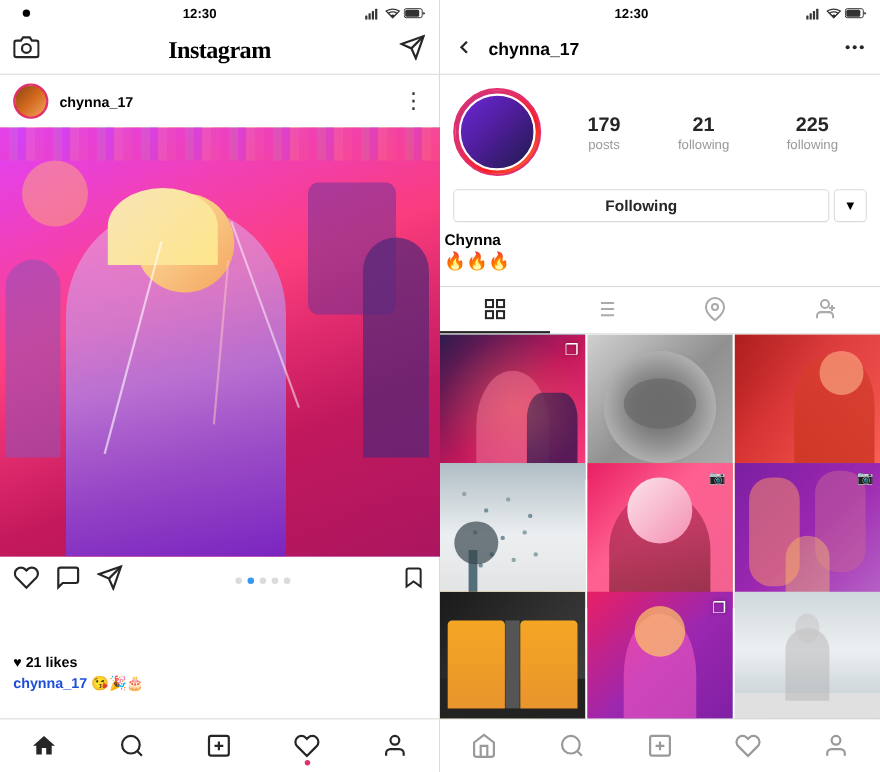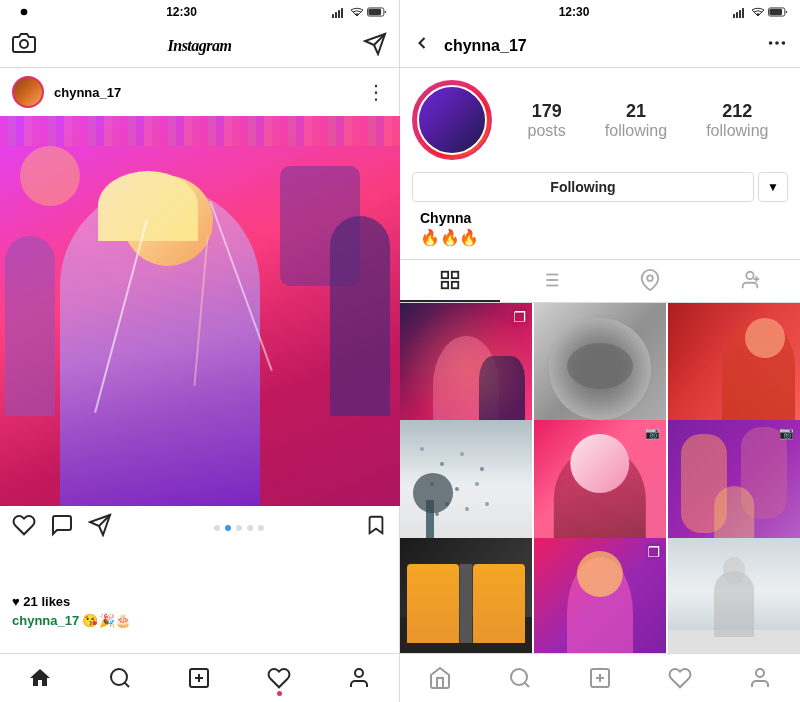--- a/index.html
+++ b/index.html
@@ -47,22 +47,21 @@
     .top-nav {
       height: 44px;
       display: flex;
       align-items: center;
       justify-content: space-between;
       padding: 0 12px;
       border-bottom: 1px solid #dbdbdb;
     }
     .top-nav .logo {
       font-family: 'Georgia', serif;
-      font-style: italic;
-      font-size: 16px;
+      font-size: 22px;
       font-weight: 700;
       letter-spacing: -0.5px;
     }
 
     
     .post-header {
       display: flex;
       align-items: center;
       padding: 8px 12px;
     }
@@ -152,21 +151,21 @@
       padding: 0 12px 4px;
       margin-top: 44px;
     }
     .post-likes {
       font-size: 13px;
       font-weight: 600;
       margin-bottom: 4px;
     }
     .post-caption {
       font-size: 13px;
-      color: #15803d;
+      color: #1d4ed8;
     }
     .post-caption .username { font-weight: 600; }
 
     
     .bottom-nav {
       height: 49px;
       border-top: 1px solid #dbdbdb;
       display: flex;
       align-items: center;
       justify-content: space-around;
@@ -250,21 +249,21 @@
       flex-direction: column;
       align-items: center;
       text-align: center;
     }
     .stat-number {
       font-size: 18px;
       font-weight: 700;
       color: #262626;
     }
     .stat-label {
-      font-size: 16px;
+      font-size: 12px;
       color: #999;
     }
 
     
     .following-row {
       padding: 0 12px 8px;
       display: flex;
       gap: 4px;
       align-items: center;
     }
@@ -290,21 +289,21 @@
       background: #fff;
       cursor: pointer;
       display: flex;
       align-items: center;
       justify-content: center;
       font-size: 12px;
     }
 
     
     .profile-bio {
-      padding: 0 20px 12px;
+      padding: 0 4px 12px;
     }
     .bio-name {
       font-size: 14px;
       font-weight: 600;
       margin-bottom: 2px;
     }
     .bio-emoji {
       font-size: 16px;
     }
 
@@ -597,21 +596,21 @@
     <div class="profile-stats">
       <div class="stat-item">
         <span class="stat-number">179</span>
         <span class="stat-label">posts</span>
       </div>
       <div class="stat-item">
         <span class="stat-number">21</span>
         <span class="stat-label">following</span>
       </div>
       <div class="stat-item">
-        <span class="stat-number">212</span>
+        <span class="stat-number">225</span>
         <span class="stat-label">following</span>
       </div>
     </div>
   </div>
 
   <div class="following-row">
     <button class="following-btn">Following</button>
     <button class="dropdown-btn">▼</button>
   </div>
 

